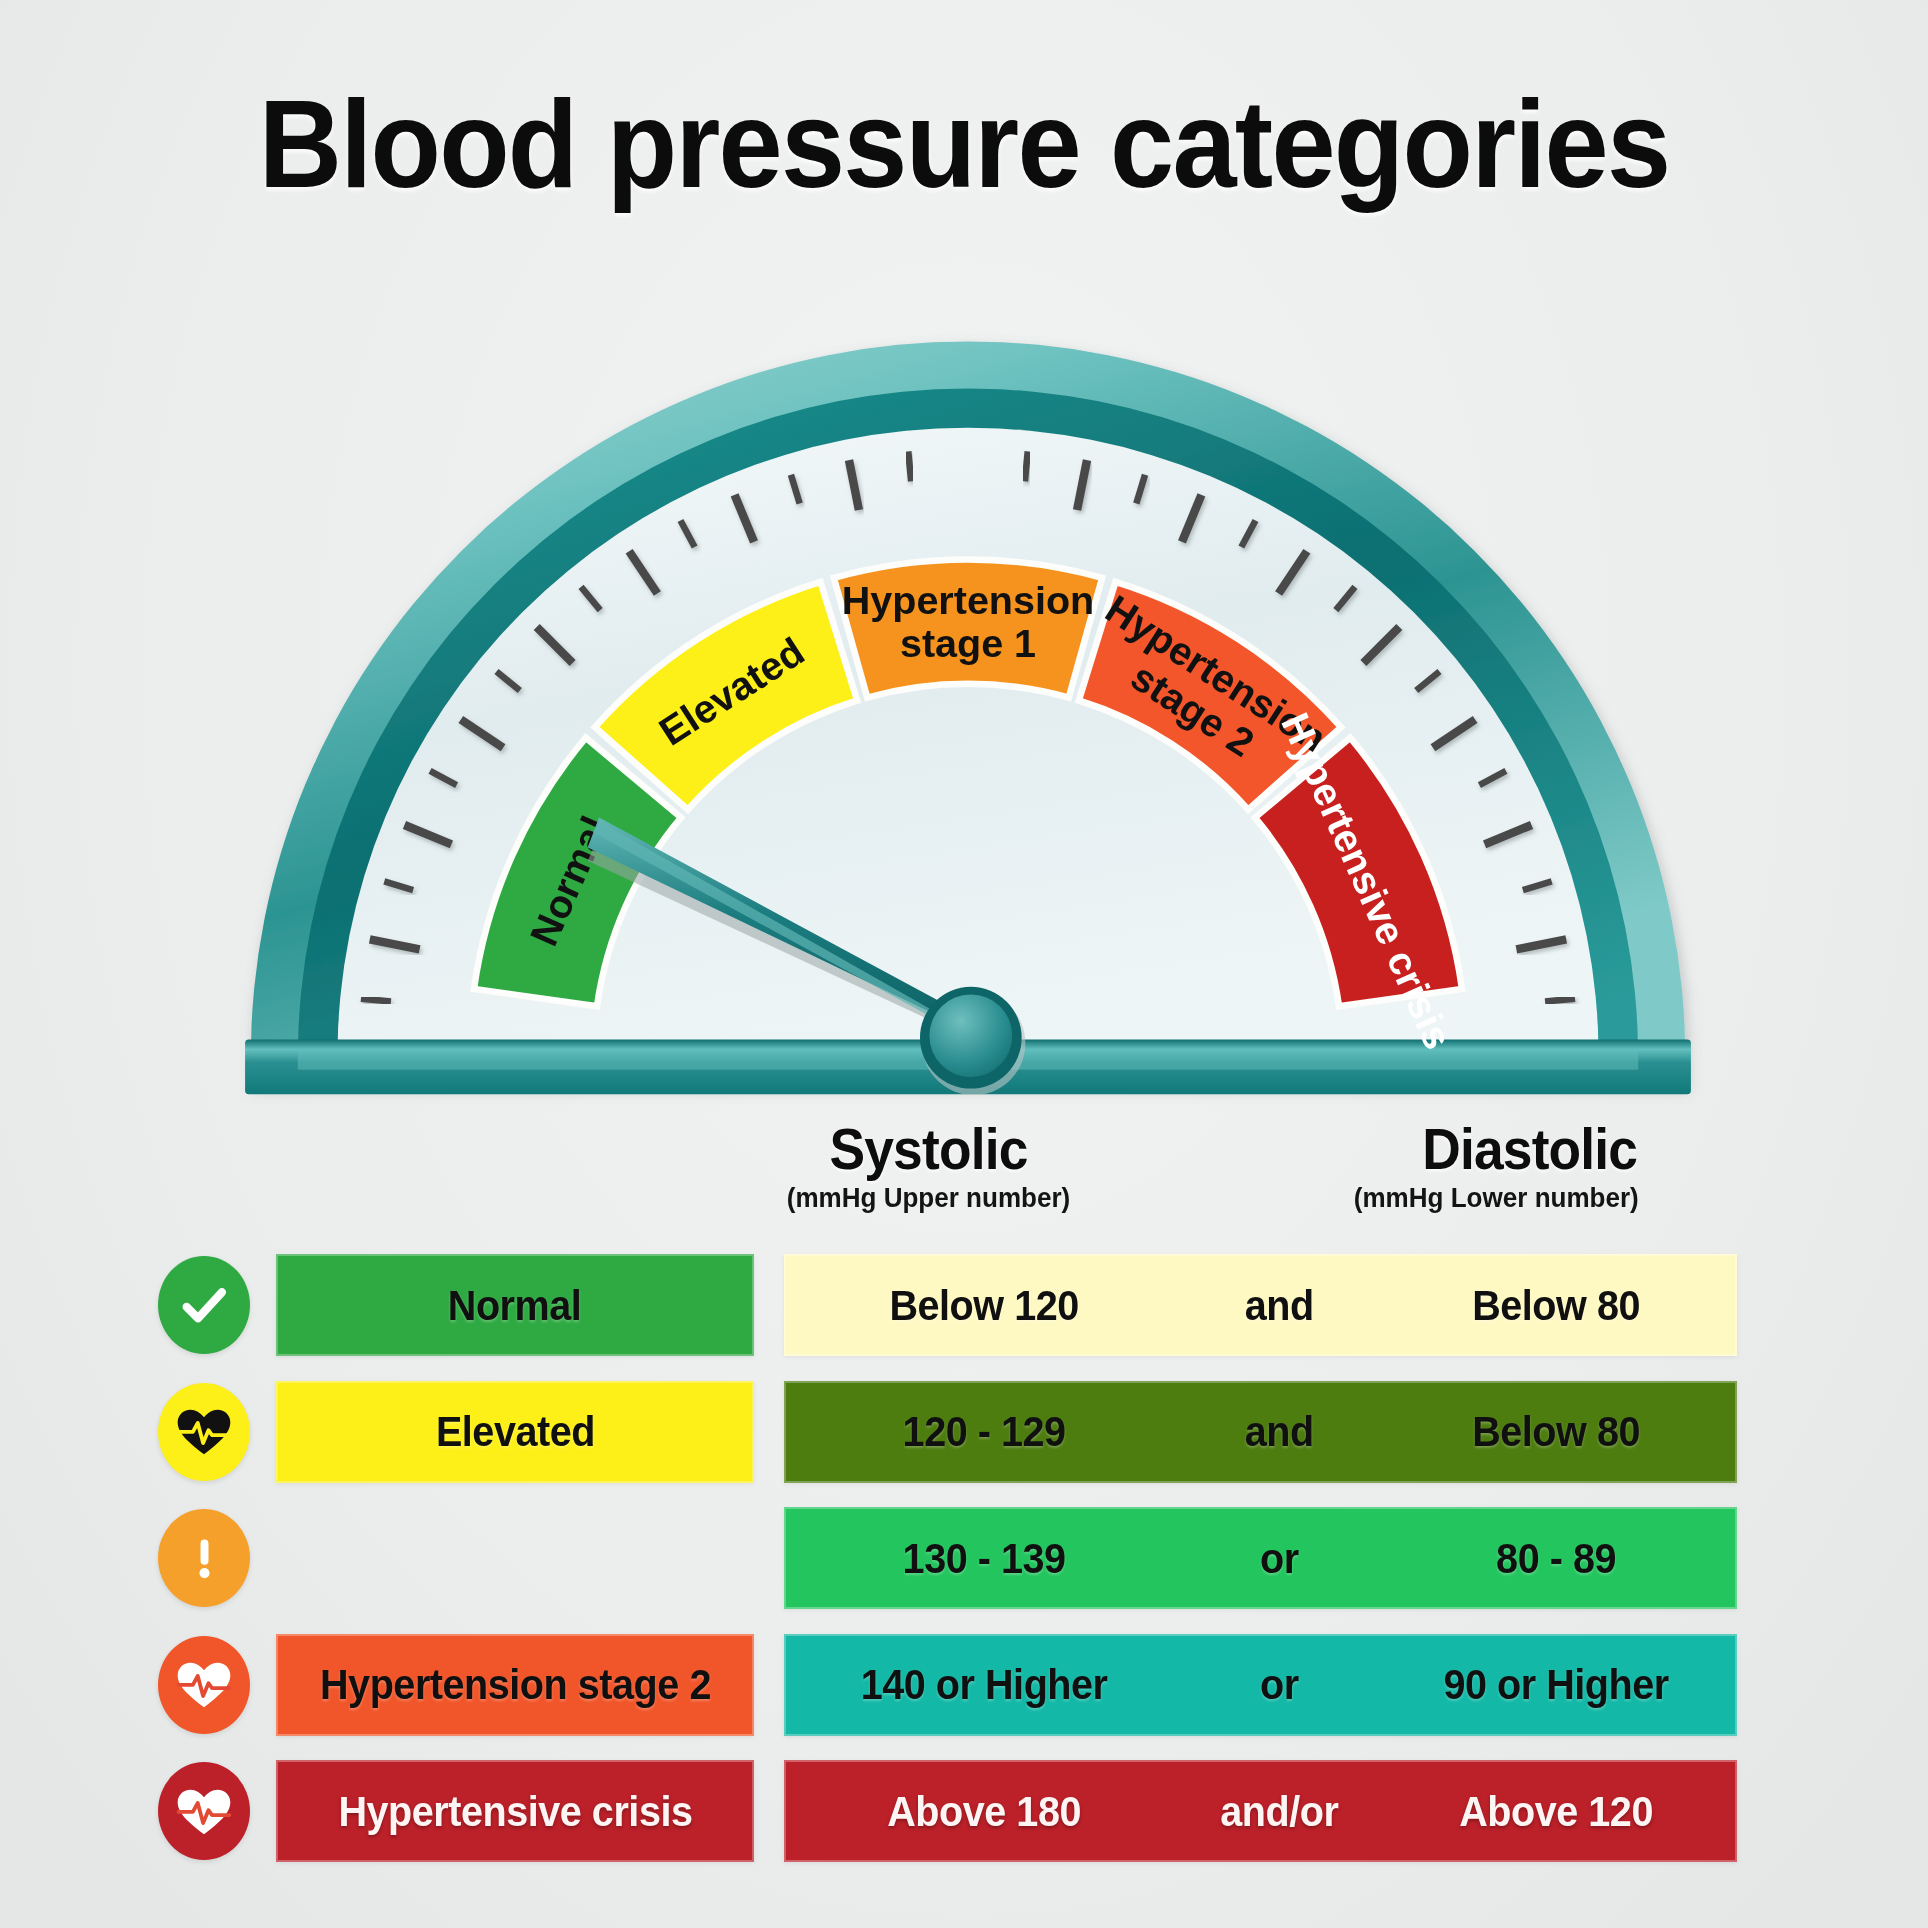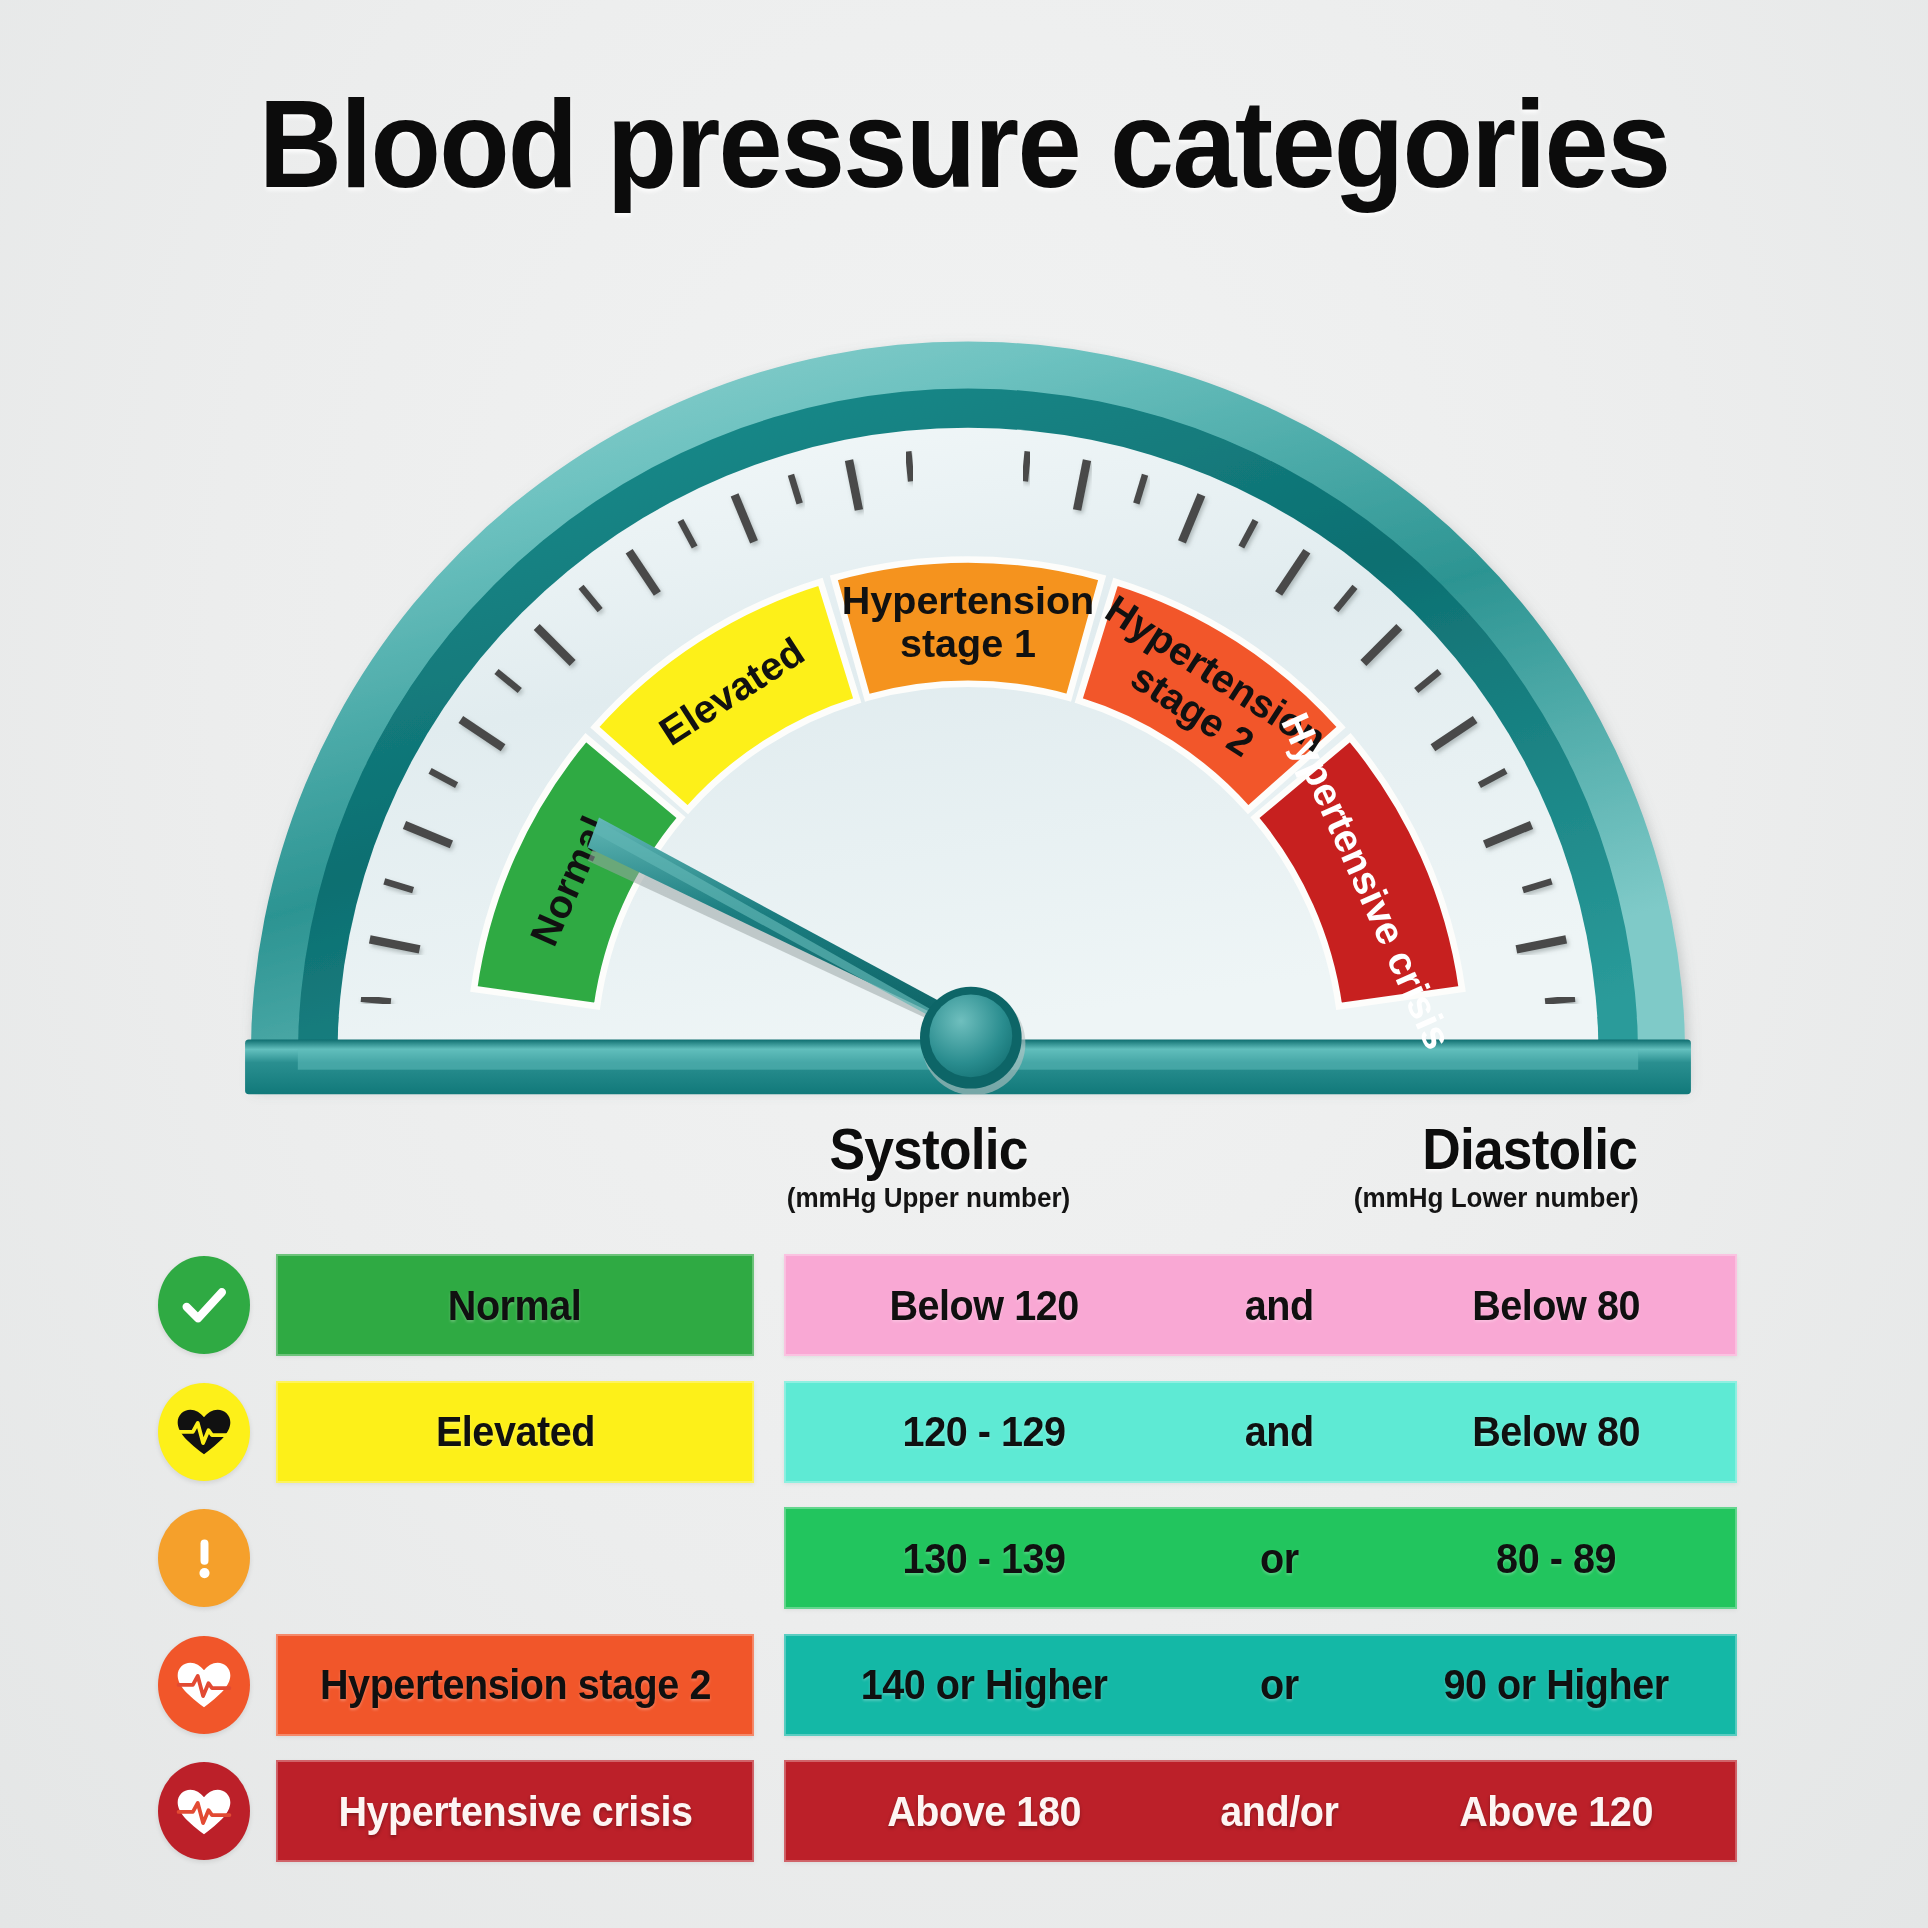--- a/index.html
+++ b/index.html
@@ -255,39 +255,39 @@
 <div id="table">
     <div class="trow">
       <div class="icon-badge" style="background:#2faa43">
         <svg width="55" height="55" viewBox="0 0 24 24">
       <path d="M4.2 12.6 L9.2 17.6 L19.6 6.2" fill="none" stroke="#ffffff" stroke-width="3.6" stroke-linecap="round" stroke-linejoin="round"></path>
         </svg>
       </div>
      <div class="label-bar" style="background:#2faa43">
        <span class="dark-txt">Normal</span>
      </div>
-     <div class="value-bar" style="background:#f9a8d4">
+     <div class="value-bar" style="background:#fef9c3">
        <div class="cell sys dark-txt">Below 120</div>
        <div class="cell conj dark-txt">and</div>
        <div class="cell dia dark-txt">Below 80</div>
      </div>
     </div>
     <div class="trow">
       <div class="icon-badge" style="background:#fdf019">
         <svg width="58" height="55" viewBox="0 0 26 24">
     <path d="M13 22.2 C 3.6 15.4 1.2 11.4 1.2 7.9 C 1.2 4.6 3.8 2.2 6.9 2.2
              C 9.2 2.2 11.4 3.5 13 5.6 C 14.6 3.5 16.8 2.2 19.1 2.2
              C 22.2 2.2 24.8 4.6 24.8 7.9 C 24.8 11.4 22.4 15.4 13 22.2 Z" fill="#111111"></path>
     <path d="M1.6 12.2 L8 12.2 L10.2 8.2 L12.6 17.2 L15 11.4 L16.6 13.6 L24.4 13.6" fill="none" stroke="#fdf019" stroke-width="1.7" stroke-linecap="round" stroke-linejoin="round"></path>
         </svg>
       </div>
      <div class="label-bar" style="background:#fdf019">
        <span class="dark-txt">Elevated</span>
      </div>
-     <div class="value-bar" style="background:#5eead4">
+     <div class="value-bar" style="background:#4d7c0f">
        <div class="cell sys dark-txt">120 - 129</div>
        <div class="cell conj dark-txt">and</div>
        <div class="cell dia dark-txt">Below 80</div>
      </div>
     </div>
     <div class="trow">
       <div class="icon-badge" style="background:#f5a02b">
         <svg width="53" height="55" viewBox="0 0 24 24">
       <rect x="10.2" y="3.4" width="3.6" height="11.4" rx="1.8" fill="#ffffff"></rect>
       <circle cx="12" cy="18.6" r="2.3" fill="#ffffff"></circle>

